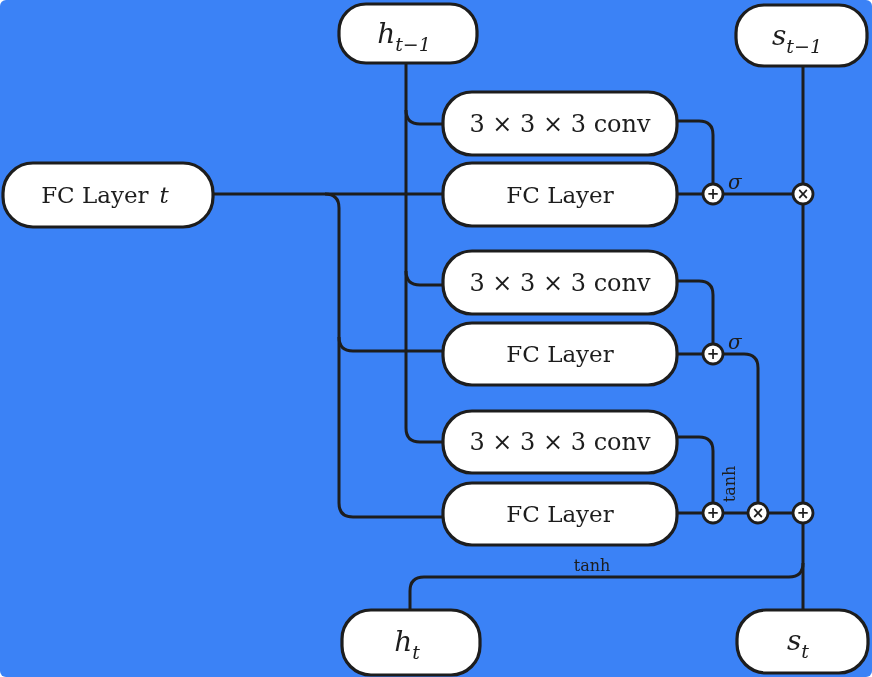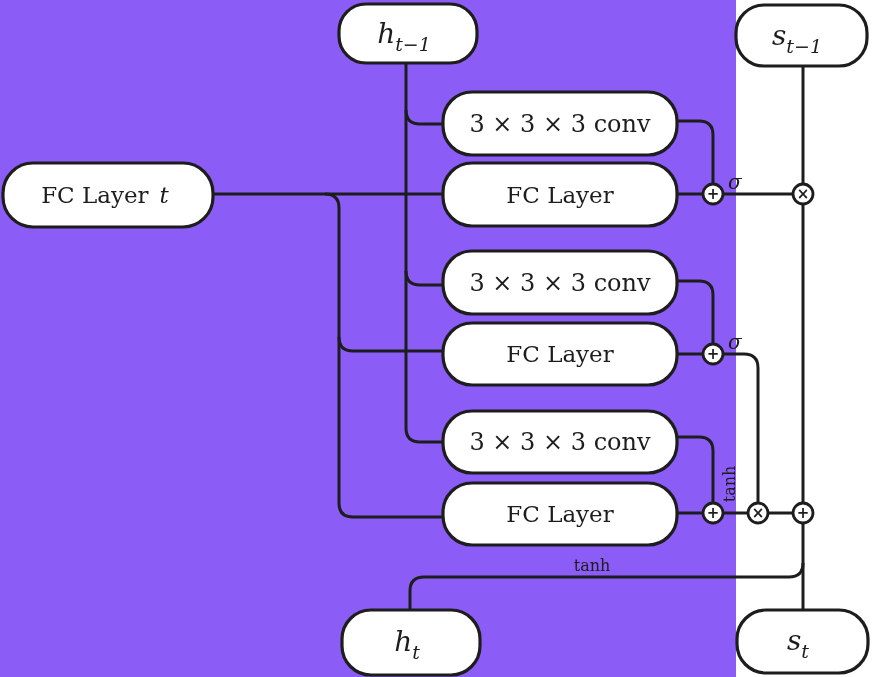--- a/index.html
+++ b/index.html
@@ -2,24 +2,25 @@
 <html><head>
 <meta charset="utf-8">
 <style>
   html, body {
     margin: 0;
     padding: 0;
     background: #ffffff;
   }
   .stage {
     position: relative;
-    width: 736px;
+    width: 872px;
     height: 677px;
-    background: #8b5cf6;
+    background: #3b82f6;
     font-family: "DejaVu Serif", "Liberation Serif", serif;
+    border-radius: 6px;
   }
   svg { display: block; }
   .box-rect {
     fill: #ffffff;
     stroke: #1d1d1d;
     stroke-width: 3.2;
   }
   .edge {
     fill: none;
     stroke: #1d1d1d;

